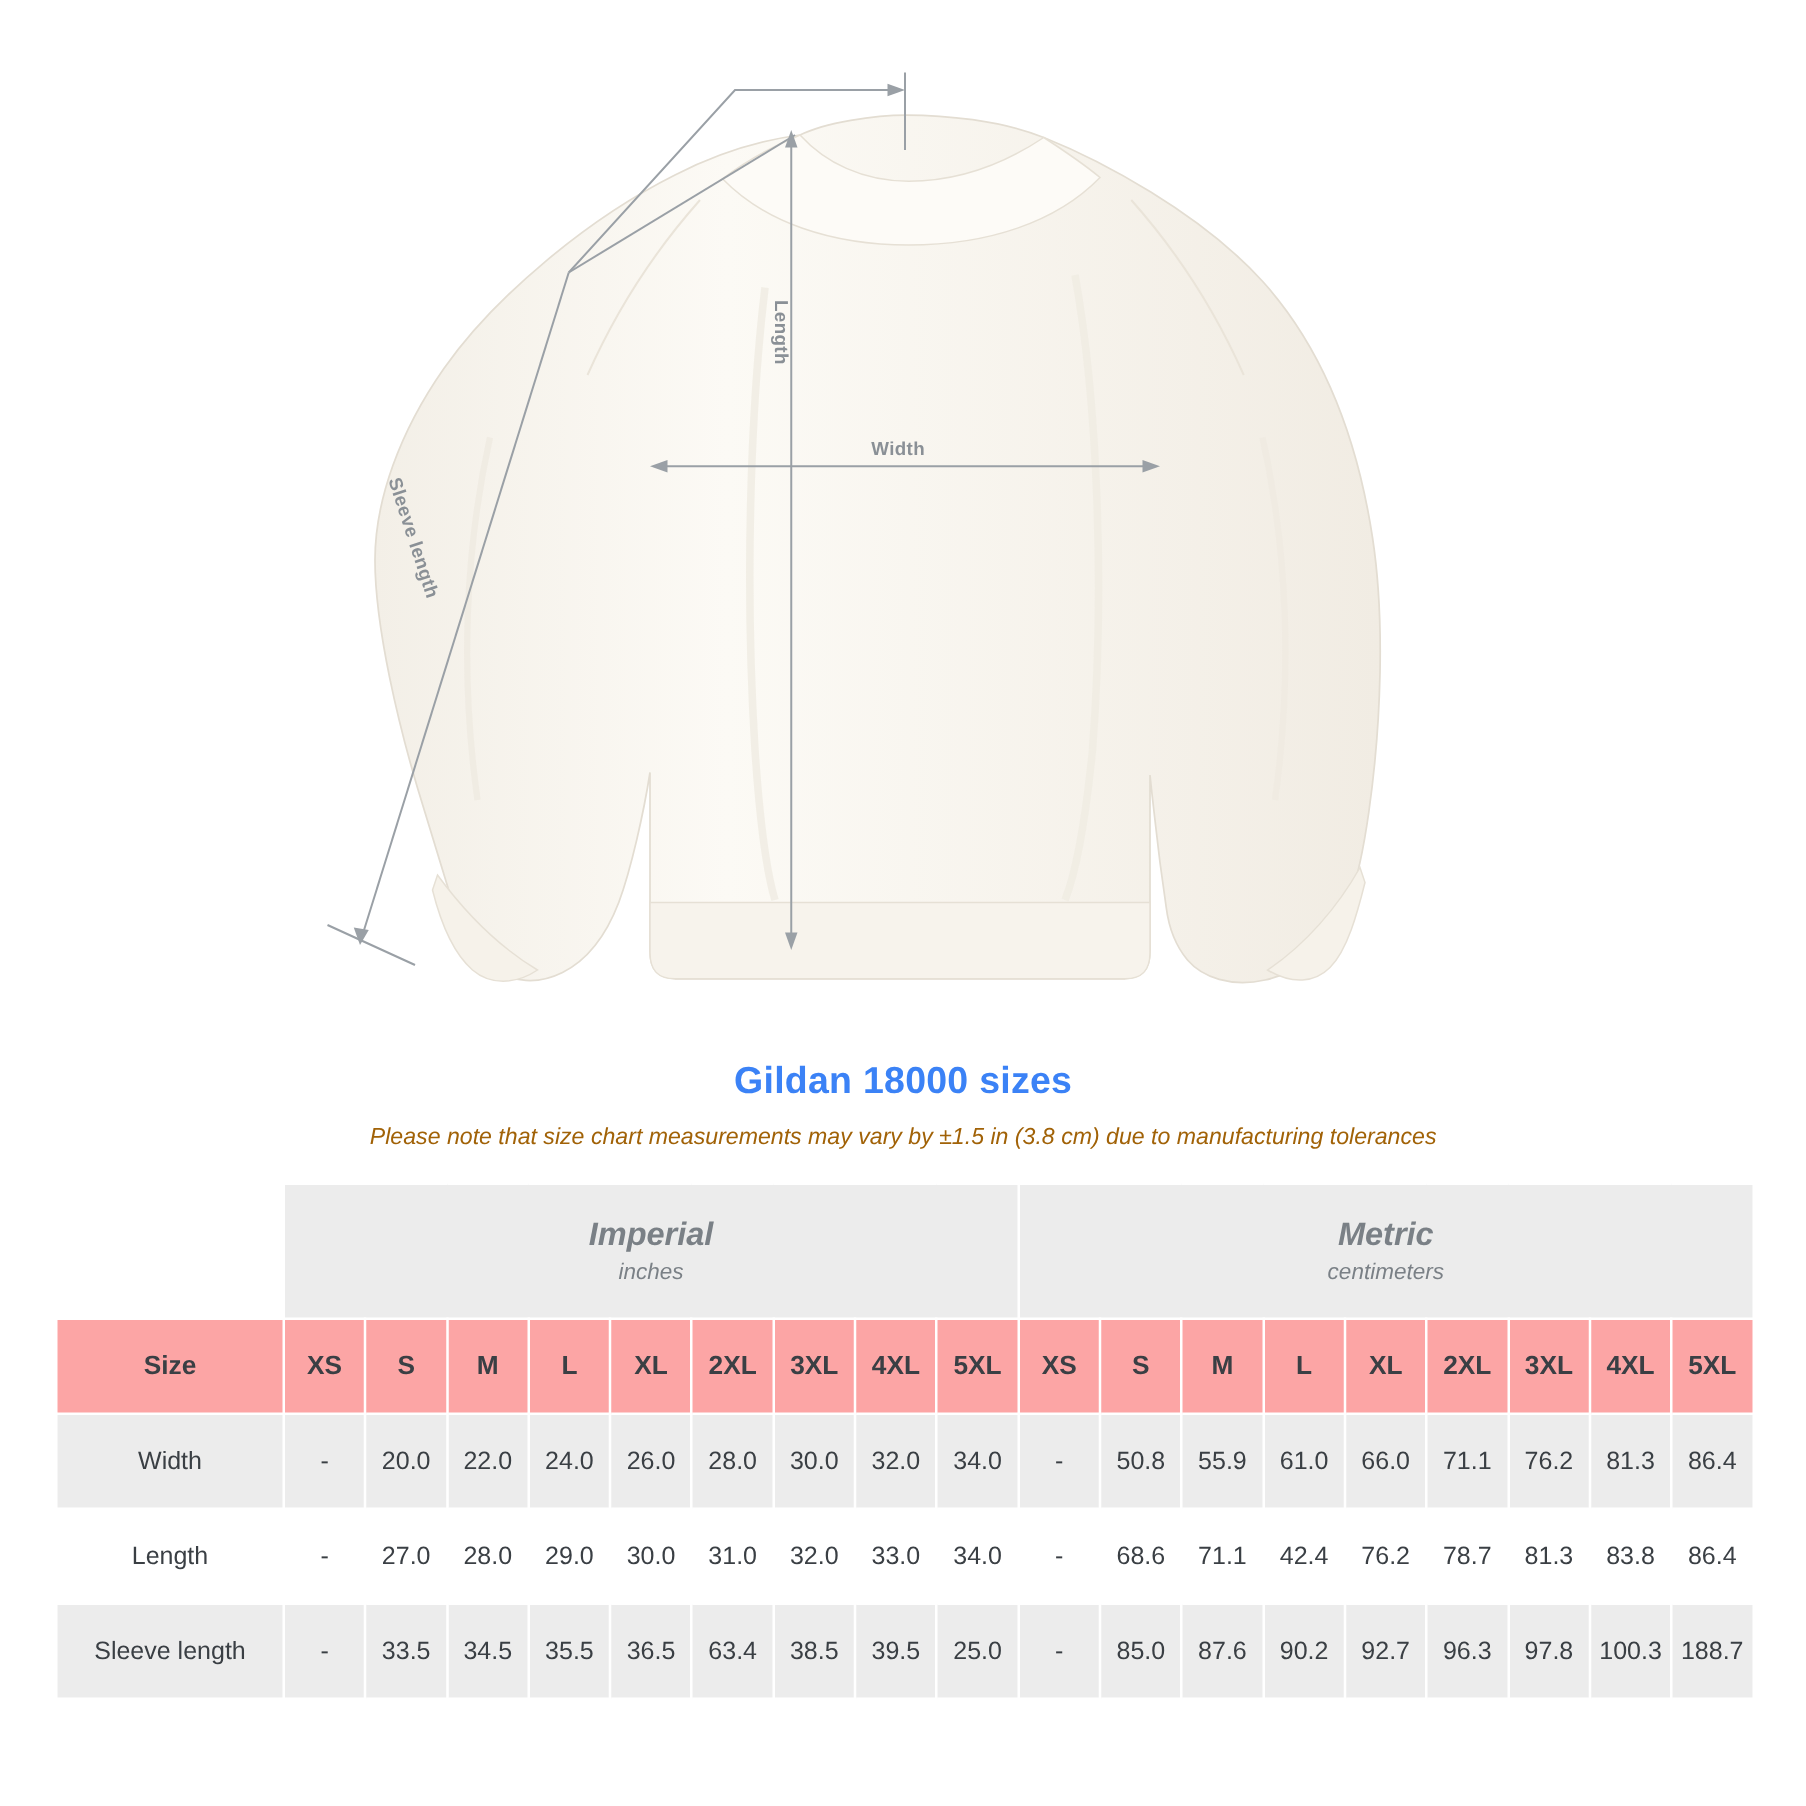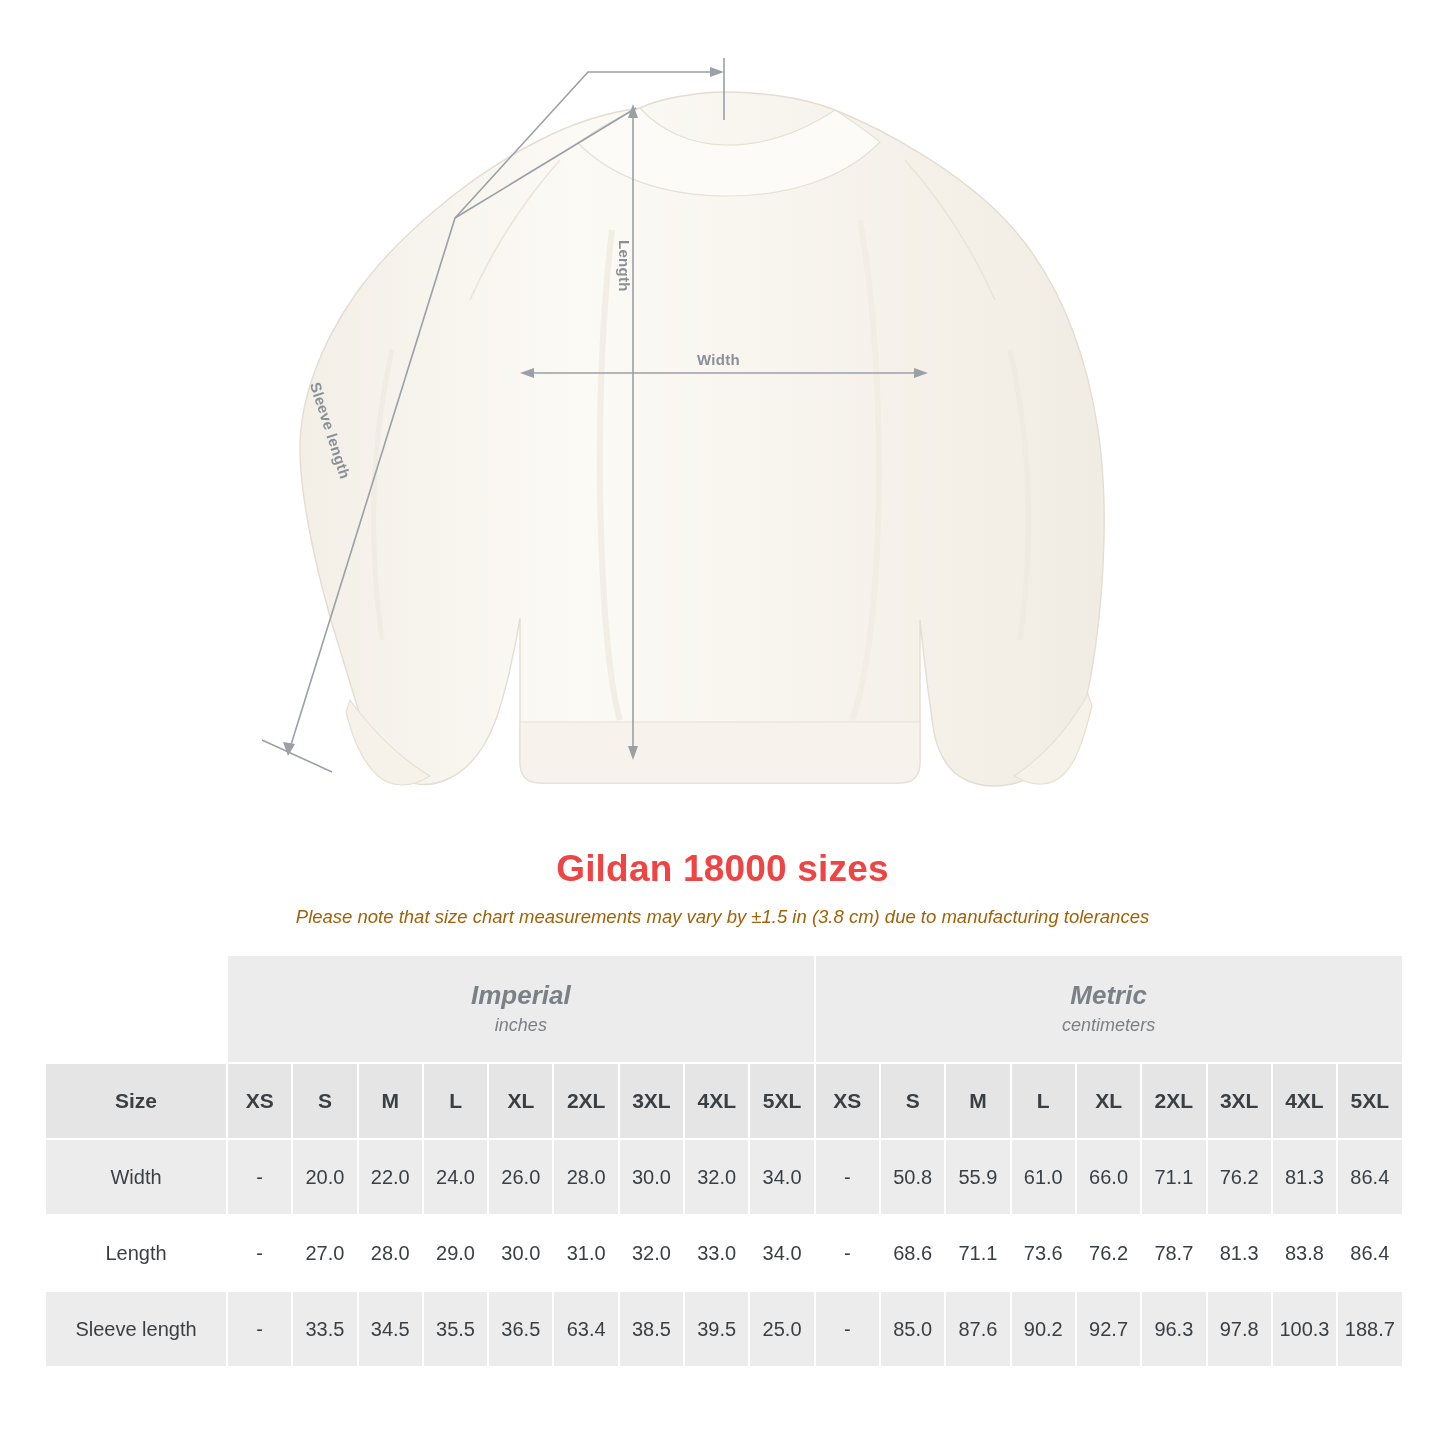--- a/index.html
+++ b/index.html
@@ -59,23 +59,23 @@
     transform: rotate(72deg);
     transform-origin: left top;
   }
 
   
   .title-block {
     text-align: center;
     margin-top: 8px;
   }
   .chart-title {
-    font-size: 37px;
-    font-weight: bold;
-    color: #ef4444;
+    font-size: 30px;
+    font-weight: bold;
+    color: #3b82f6;
     margin: 0 0 16px 0;
     letter-spacing: 0.2px;
   }
   .chart-note {
     font-size: 18.5px;
     font-style: italic;
     color: #a16207;
     margin: 0;
   }
 
@@ -120,21 +120,21 @@
     line-height: 1.5;
     text-align: center;
   }
   .corner-cell {
     background: #ffffff;
     border-color: #ffffff;
   }
 
   tr.head-row td,
   tr.head-row th {
-    background: #e5e5e5;
+    background: #fca5a5;
     height: 74px;
     font-weight: bold;
     font-size: 21px;
     color: #3a3f44;
   }
   tr.head-row td.rowhead {
     font-size: 21px;
   }
 
   td.rowhead {
@@ -325,21 +325,21 @@
           <td>28.0</td>
           <td>29.0</td>
           <td>30.0</td>
           <td>31.0</td>
           <td>32.0</td>
           <td>33.0</td>
           <td>34.0</td>
           <td>-</td>
           <td>68.6</td>
           <td>71.1</td>
-          <td>73.6</td>
+          <td>42.4</td>
           <td>76.2</td>
           <td>78.7</td>
           <td>81.3</td>
           <td>83.8</td>
           <td>86.4</td>
         </tr>
 
         <tr class="band">
           <td class="rowhead">Sleeve length</td>
           <td>-</td>

